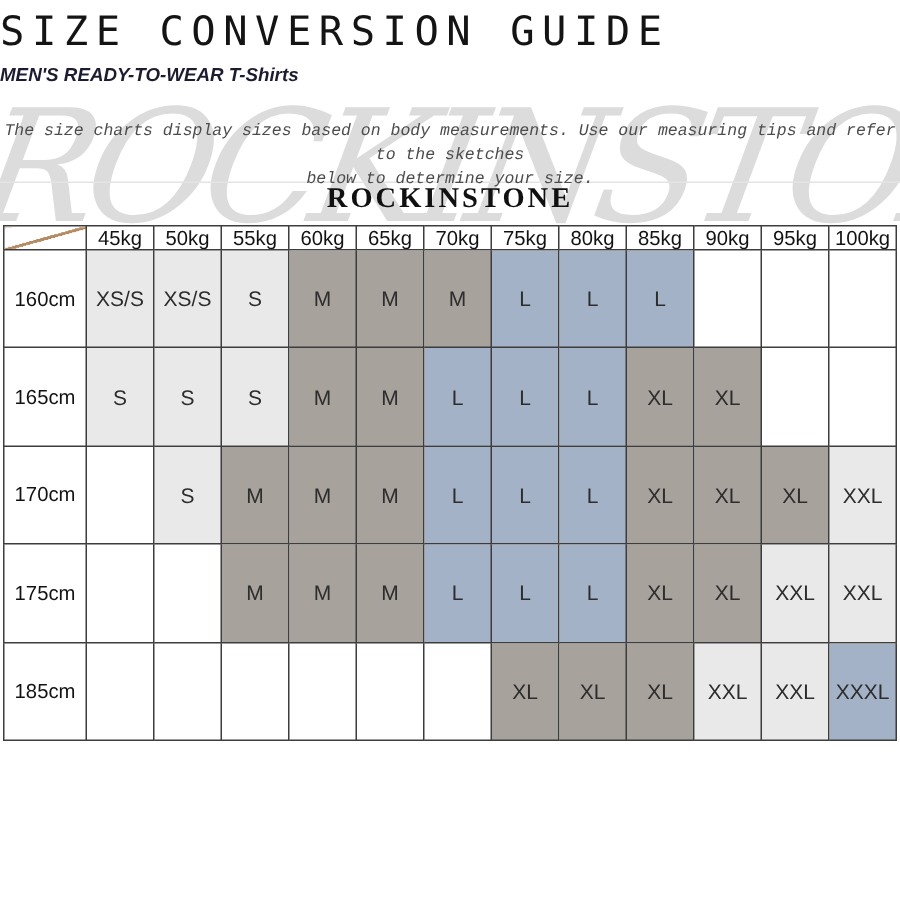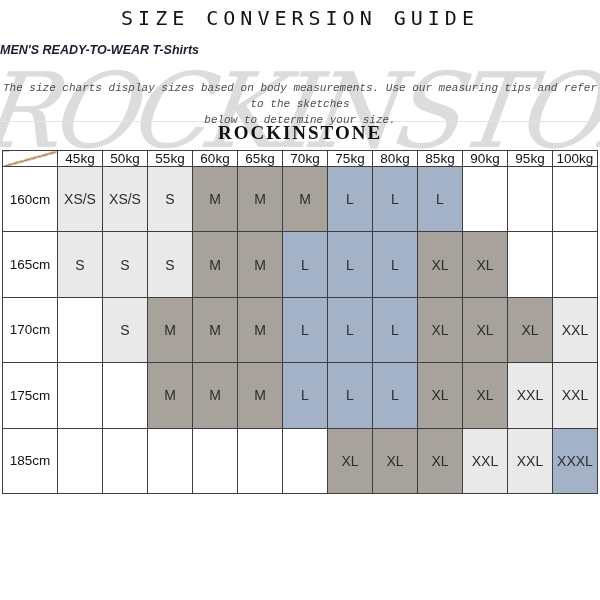--- a/index.html
+++ b/index.html
@@ -9,22 +9,22 @@
   }
   .watermark{
     position:absolute;top:50px;left:-12px;width:624px;z-index:0;
     text-align:center;white-space:nowrap;
     font-family:"DejaVu Serif",serif;font-style:italic;
     font-size:104px;letter-spacing:-7px;color:#dcdcdc;
     transform:skewX(-10deg);
   }
   .title{
     position:absolute;top:6px;left:0;width:100%;z-index:2;
-    text-align:center;font-family:"DejaVu Sans Mono",monospace;
-    font-size:20px;letter-spacing:5px;color:#141414;
+    font-family:"DejaVu Sans Mono",monospace;
+    font-size:27px;letter-spacing:5px;color:#141414;
   }
   .subtitle{
     position:absolute;top:43px;left:0;width:100%;z-index:2;
     text-align:left;font-size:12.5px;font-weight:bold;color:#1c1c30;font-style:italic;
   }
   .desc{
     position:absolute;top:80px;left:0;width:100%;z-index:2;
     text-align:center;font-family:Liberation Mono, monospace;font-style:italic;
     font-size:11px;line-height:16px;color:#4c4c4c;
   }

